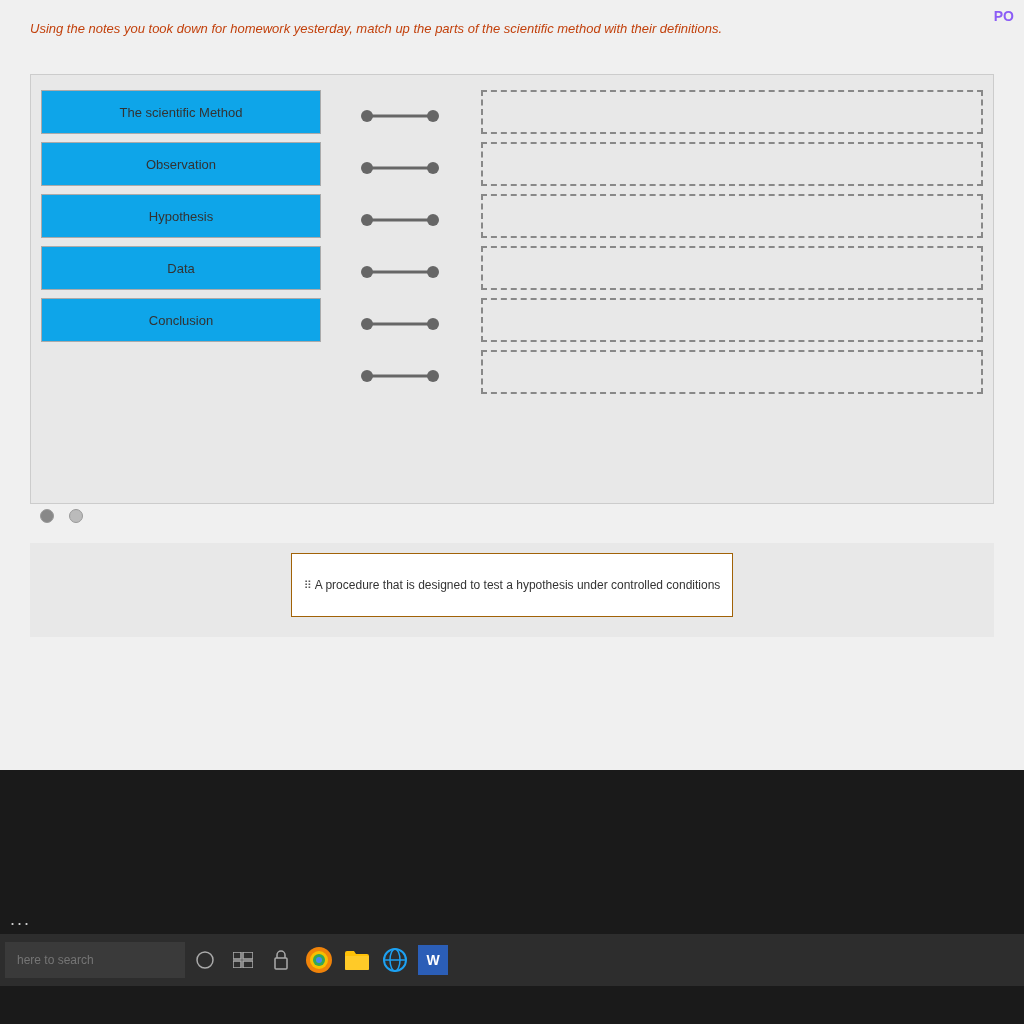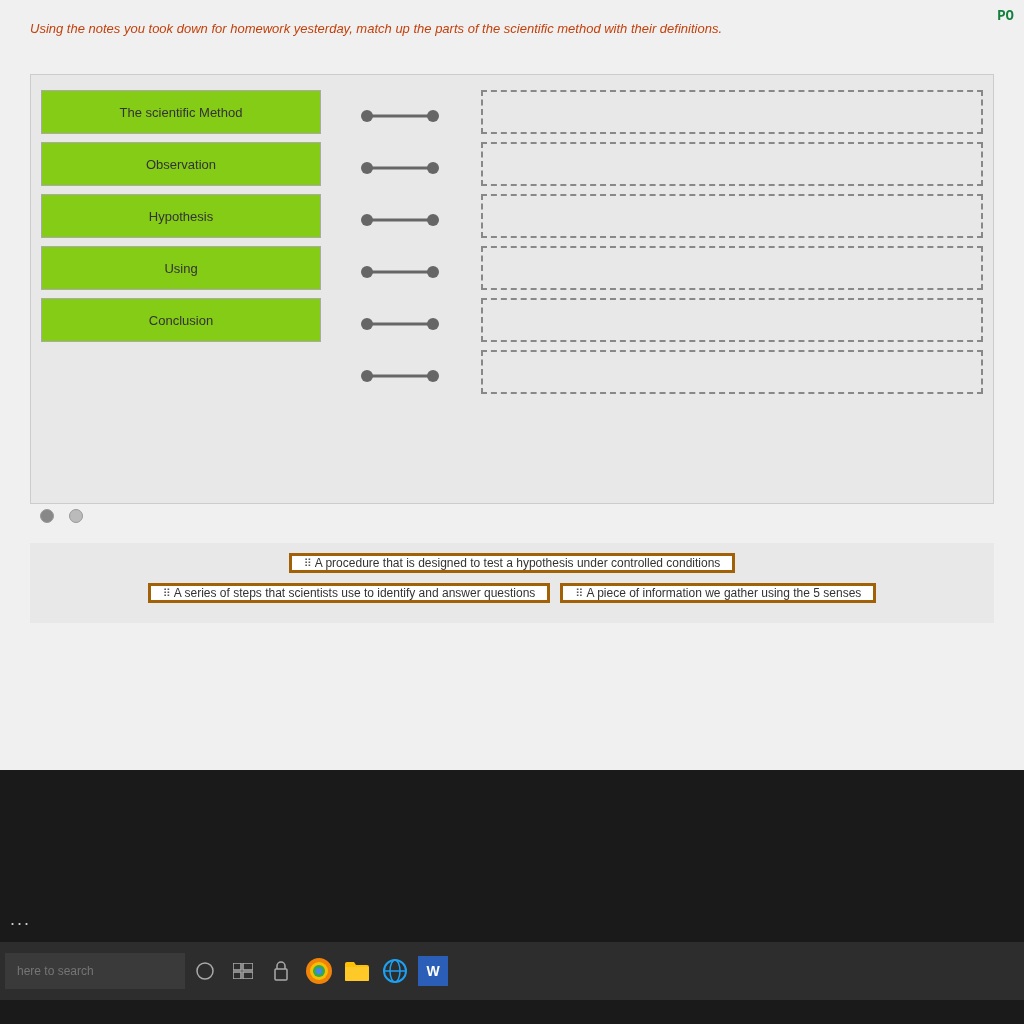--- a/index.html
+++ b/index.html
@@ -20,23 +20,22 @@
       height: 770px;
       position: relative;
       padding: 20px 30px;
     }
 
     .po-label {
       position: absolute;
       top: 8px;
       right: 10px;
       font-size: 14px;
-      color: #15803d;
+      color: #8b5cf6;
       font-weight: bold;
-      font-family: Liberation Mono, monospace;
     }
 
     .instructions {
       font-size: 13px;
       color: #c2410c;
       margin-bottom: 36px;
       line-height: 1.4;
       font-style: italic;
     }
 
@@ -54,21 +53,21 @@
     
     .left-column {
       display: flex;
       flex-direction: column;
       gap: 8px;
       width: 320px;
       flex-shrink: 0;
     }
 
     .term-box {
-      background: #84cc16;
+      background: #0ea5e9;
       border: 1px solid #aaa;
       padding: 10px 20px;
       text-align: right;
       font-size: 13px;
       color: #333;
       width: 280px;
       height: 44px;
       display: flex;
       align-items: center;
       justify-content: center;
@@ -148,22 +147,22 @@
 
     .tiles-row {
       display: flex;
       gap: 10px;
       justify-content: center;
       flex-wrap: nowrap;
     }
 
     .answer-tile {
       background: white;
-      border: 3px solid #a16207;
-      padding: 0 12px;
+      border: 1px solid #a16207;
+      padding: 24px 12px;
       font-size: 12px;
       color: #333;
       cursor: grab;
       white-space: nowrap;
     }
 
     .answer-tile::before {
       content: "⠿ ";
       color: #555;
       font-size: 11px;
@@ -188,27 +187,26 @@
       padding: 0 10px;
     }
 
     .dots-menu {
       color: #ccc;
       font-size: 18px;
       letter-spacing: 2px;
     }
 
     .taskbar-bar {
-      height: 58px;
+      height: 52px;
       background: #2d2d2d;
       display: flex;
       align-items: center;
       padding: 0 5px;
       gap: 2px;
-      margin-top: 8px;
     }
 
     .search-box {
       background: #3a3a3a;
       border: none;
       color: #aaa;
       padding: 6px 12px;
       font-size: 12px;
       width: 180px;
       height: 36px;
@@ -270,21 +268,21 @@
       <div class="term-box">
         <span>The scientific Method</span>
       </div>
       <div class="term-box">
         <span>Observation</span>
       </div>
       <div class="term-box">
         <span>Hypothesis</span>
       </div>
       <div class="term-box">
-        <span>Using</span>
+        <span>Data</span>
       </div>
       <div class="term-box">
         <span>Conclusion</span>
       </div>
     </div>
 
     <div class="connector-area">
       <div class="connector-row" style="height:52px;margin-top:0px;">
         <div class="dot-left"></div>
         <div class="connector-line"></div>
@@ -333,28 +331,20 @@
   </div>
 
   <div class="answer-tiles-area">
 
     <div class="tiles-row">
       <div class="answer-tile">
         <span>A procedure that is designed to test a hypothesis under controlled conditions</span>
       </div>
     </div>
 
-    <div class="tiles-row">
-      <div class="answer-tile">
-        <span>A series of steps that scientists use to identify and answer questions</span>
-      </div>
-      <div class="answer-tile">
-        <span>A piece of information we gather using the 5 senses</span>
-      </div>
-    </div>
 
     <div class="tiles-row">
     </div>
 
 
   </div>
 
 </div>
 
 <div class="taskbar">

